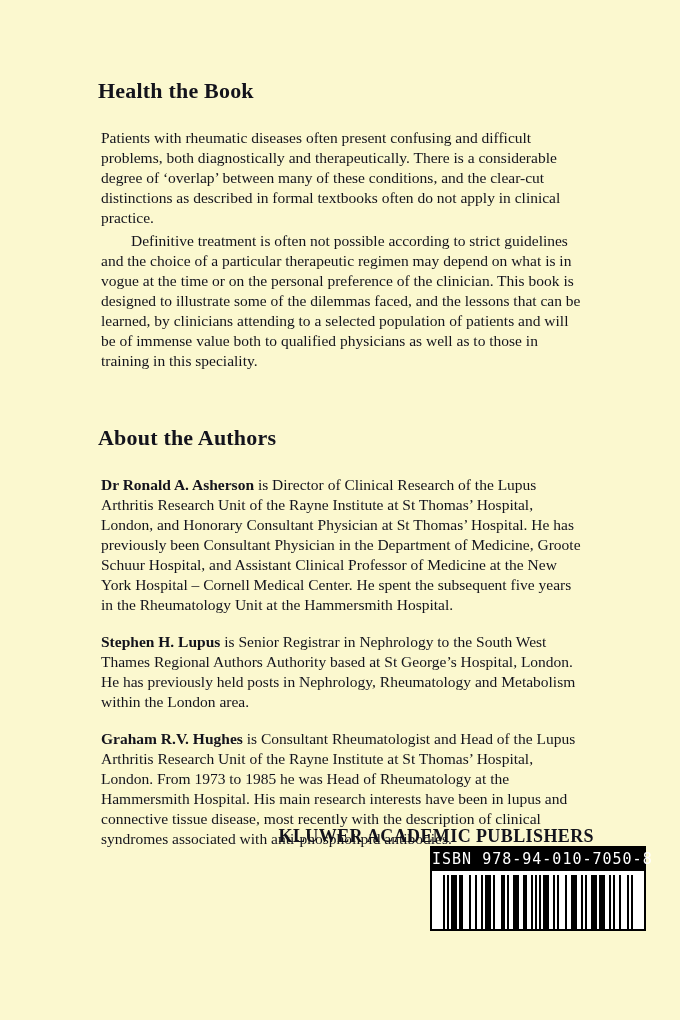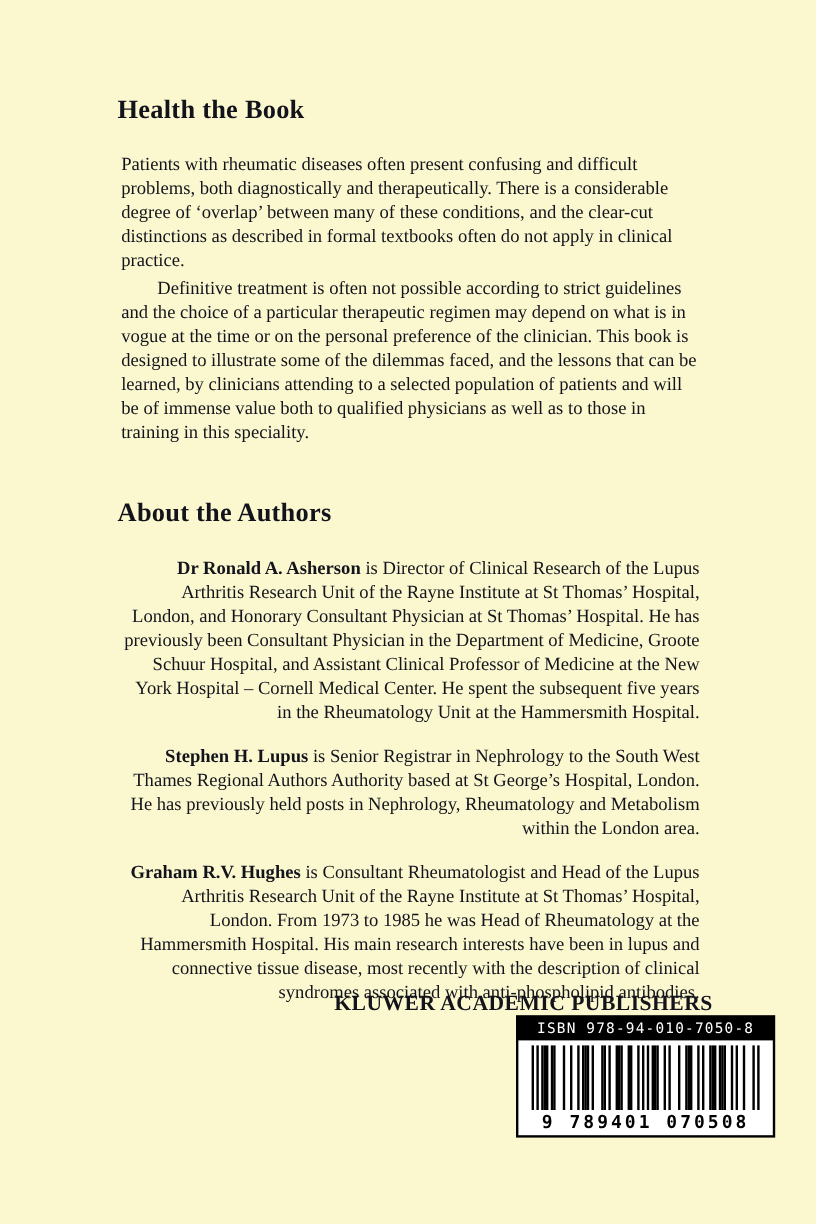--- a/index.html
+++ b/index.html
@@ -25,22 +25,22 @@
     margin: 0 0 24px 0;
     letter-spacing: 0.2px;
   }
   .body-par {
     font-size: 15.5px;
     line-height: 20px;
     margin: 3px;
     text-align: left;
   }
   .body-par.indent-first { text-indent: 30px; }
-  .authors-heading { margin-top: 43px; }
-  .author-par { margin-top: 17px; text-align: right; }
+  .authors-heading { margin-top: 54px; }
+  .author-par { margin-top: 17px; }
   .author-par:first-of-type { margin-top: 0; }
   .author-par b { font-weight: bold; }
   .publisher {
     position: absolute;
     top: 826px;
     left: 0;
     width: 680px;
     text-align: right;
     padding-right: 86px;
     box-sizing: border-box;
@@ -53,21 +53,21 @@
     top: 846px;
     right: 34px;
     width: 212px;
     background: #000;
     padding: 2px 2px 2px 2px;
   }
   .barcode-label {
     background: #000;
     color: #fff;
     font-family: "DejaVu Sans Mono", monospace;
-    font-size: 12px;
+    font-size: 15px;
     letter-spacing: 1px;
     text-align: center;
     padding: 2px 0 3px 0;
     white-space: nowrap;
   }
   .barcode-inner {
     background: #fff;
     text-align: center;
     padding-top: 4px;
   }
@@ -152,17 +152,16 @@
             <rect x="156" y="0" width="2" height="54" fill="#000"></rect>
             <rect x="160" y="0" width="2" height="54" fill="#000"></rect>
             <rect x="162" y="0" width="2" height="54" fill="#000"></rect>
             <rect x="164" y="0" width="2" height="54" fill="#000"></rect>
             <rect x="170" y="0" width="2" height="54" fill="#000"></rect>
             <rect x="174" y="0" width="2" height="54" fill="#000"></rect>
             <rect x="180" y="0" width="2" height="54" fill="#000"></rect>
             <rect x="188" y="0" width="2" height="54" fill="#000"></rect>
             <rect x="192" y="0" width="2" height="54" fill="#000"></rect>
           </svg></div>
-      <div class="barcode-digits">9 789401 070508</div>
     </div>
   </div>
 
 </div>
 
 </body></html>

